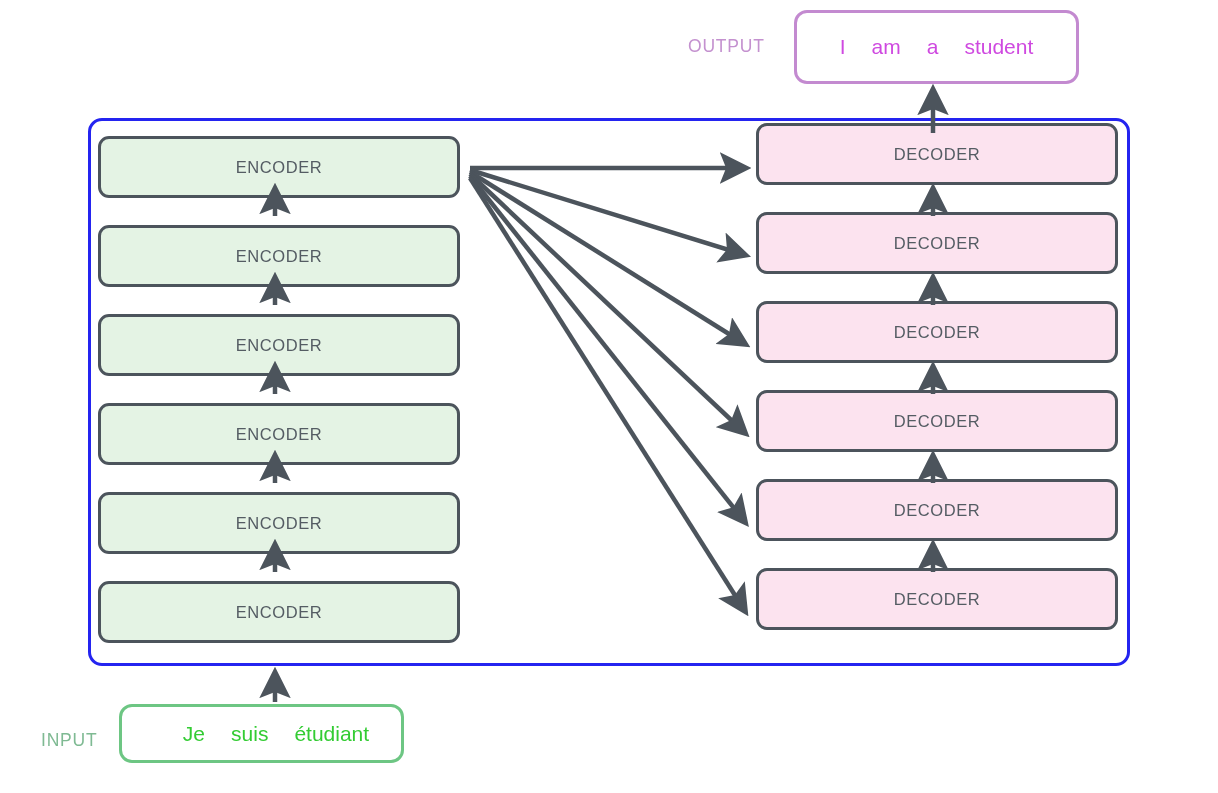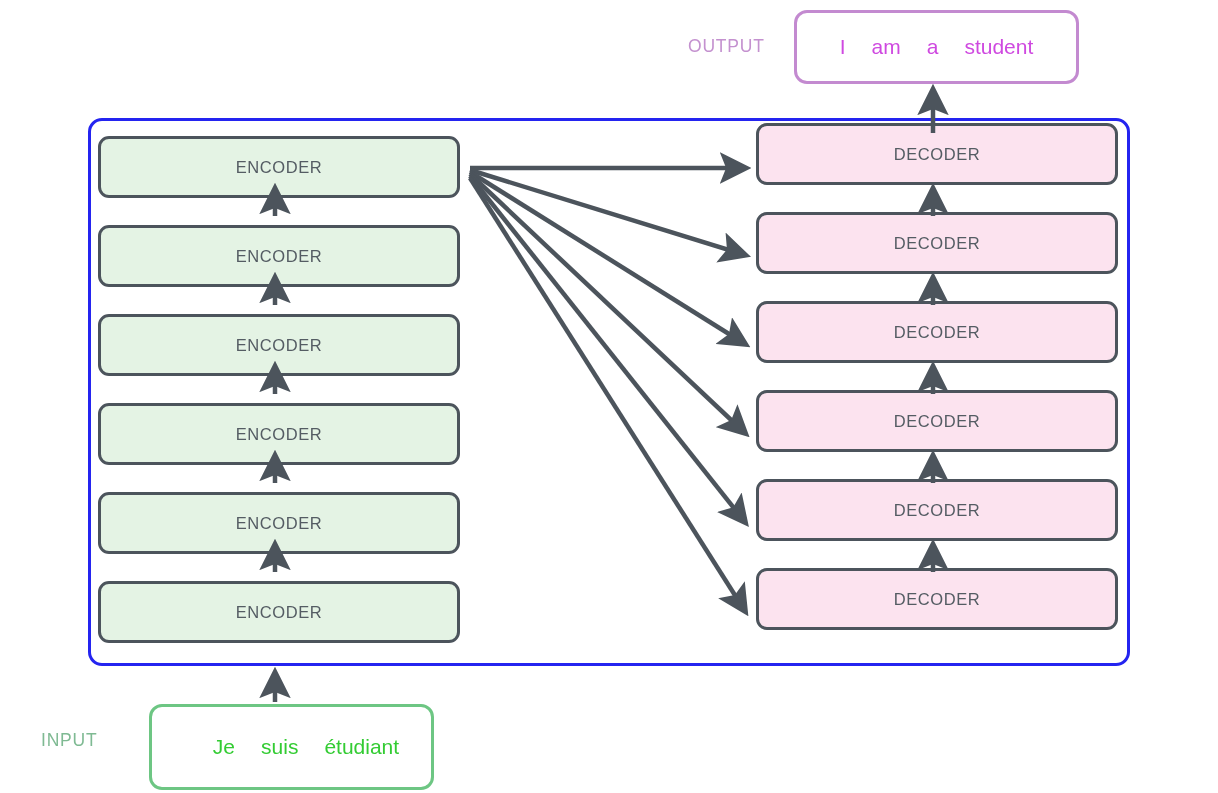--- a/index.html
+++ b/index.html
@@ -98,24 +98,24 @@
   }
   #output-box {
     left: 794px;
     top: 10px;
     width: 285px;
     height: 74px;
     border: 3px solid #c38ad0;
   }
   #output-box .io-tokens { color: #cf49e0; }
   #input-box {
-    left: 149px;
+    left: 119px;
     top: 704px;
     width: 285px;
-    height: 86px;
+    height: 59px;
     border: 3px solid #6dc683;
     padding-left: 29px;
   }
   #input-box .io-tokens { color: #33cc33; }
 
   .io-label {
     position: absolute;
     font-size: 17.5px;
     letter-spacing: 0.8px;
     z-index: 4;

